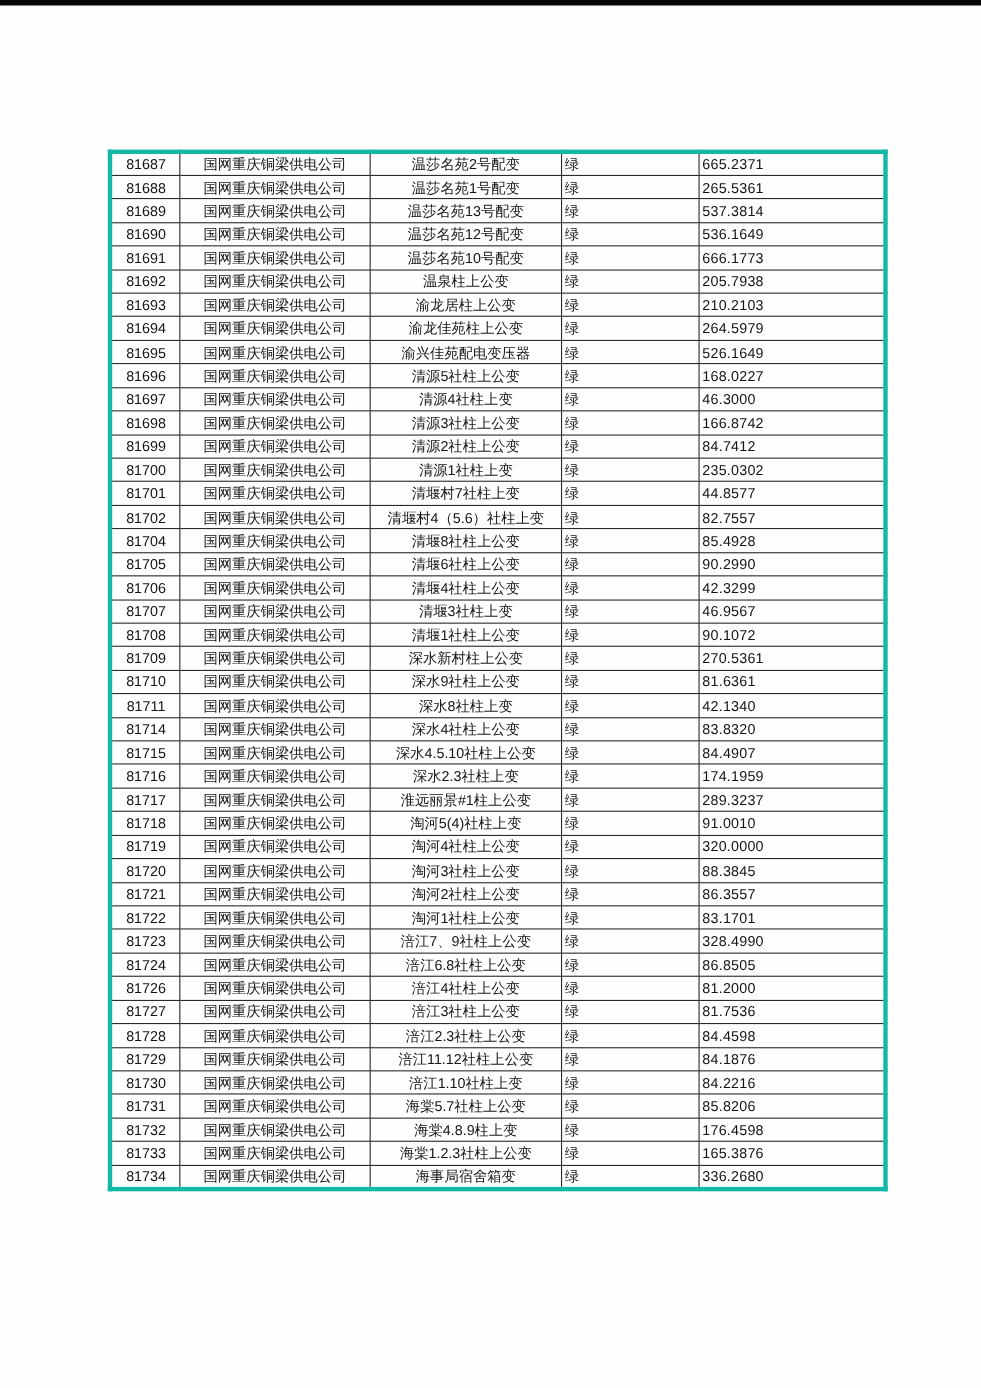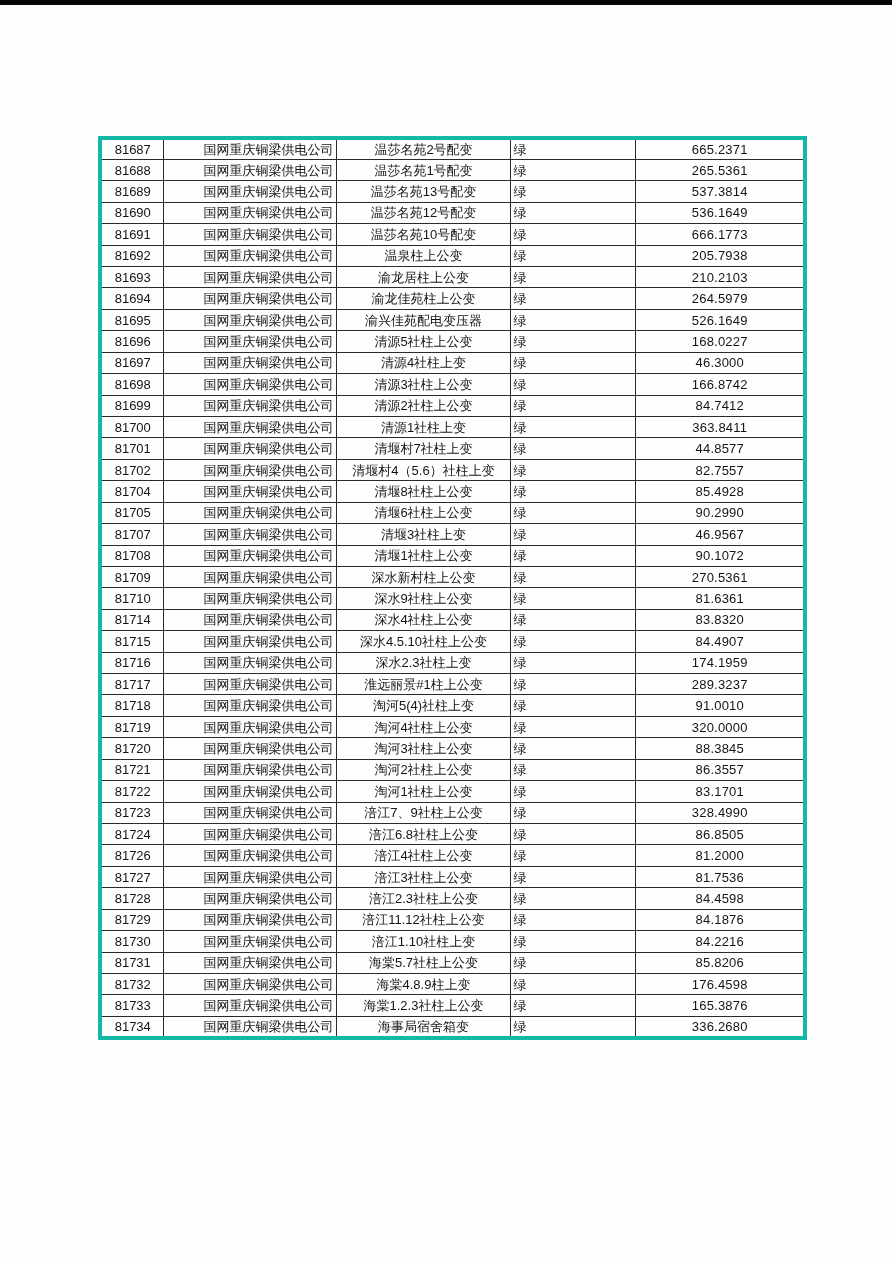--- a/index.html
+++ b/index.html
@@ -39,24 +39,24 @@
     border: 1px solid #2a2a2a;
     font-size: 13px;
     color: #141414;
     padding: 0 2px 0 3px;
     white-space: nowrap;
     overflow: hidden;
     vertical-align: middle;
     line-height: 1;
   }
   td.c-id    { text-align: center; padding: 0; }
-  td.c-company { text-align: right; }
+  td.c-company { text-align: center; }
   td.c-name  { text-align: center; }
   td.c-status{ text-align: left; }
-  td.c-value { text-align: center; padding: 0; letter-spacing: 0.2px; }
+  td.c-value { text-align: left; padding: 0; letter-spacing: 0.2px; }
 </style>
 </head>
 <body>
 
 <div class="page">
   <div class="top-rule"></div>
 
   <table class="data-table">
     <colgroup>
       <col style="width:63px">
@@ -155,21 +155,21 @@
     <td class="c-company">国网重庆铜梁供电公司</td>
     <td class="c-name">清源2社柱上公变</td>
     <td class="c-status">绿</td>
     <td class="c-value">84.7412</td>
   </tr>
         <tr>
     <td class="c-id">81700</td>
     <td class="c-company">国网重庆铜梁供电公司</td>
     <td class="c-name">清源1社柱上变</td>
     <td class="c-status">绿</td>
-    <td class="c-value">363.8411</td>
+    <td class="c-value">235.0302</td>
   </tr>
         <tr>
     <td class="c-id">81701</td>
     <td class="c-company">国网重庆铜梁供电公司</td>
     <td class="c-name">清堰村7社柱上变</td>
     <td class="c-status">绿</td>
     <td class="c-value">44.8577</td>
   </tr>
         <tr>
     <td class="c-id">81702</td>
@@ -186,20 +186,27 @@
     <td class="c-value">85.4928</td>
   </tr>
         <tr>
     <td class="c-id">81705</td>
     <td class="c-company">国网重庆铜梁供电公司</td>
     <td class="c-name">清堰6社柱上公变</td>
     <td class="c-status">绿</td>
     <td class="c-value">90.2990</td>
   </tr>
         <tr>
+    <td class="c-id">81706</td>
+    <td class="c-company">国网重庆铜梁供电公司</td>
+    <td class="c-name">清堰4社柱上公变</td>
+    <td class="c-status">绿</td>
+    <td class="c-value">42.3299</td>
+  </tr>
+        <tr>
     <td class="c-id">81707</td>
     <td class="c-company">国网重庆铜梁供电公司</td>
     <td class="c-name">清堰3社柱上变</td>
     <td class="c-status">绿</td>
     <td class="c-value">46.9567</td>
   </tr>
         <tr>
     <td class="c-id">81708</td>
     <td class="c-company">国网重庆铜梁供电公司</td>
     <td class="c-name">清堰1社柱上公变</td>
@@ -212,20 +219,27 @@
     <td class="c-name">深水新村柱上公变</td>
     <td class="c-status">绿</td>
     <td class="c-value">270.5361</td>
   </tr>
         <tr>
     <td class="c-id">81710</td>
     <td class="c-company">国网重庆铜梁供电公司</td>
     <td class="c-name">深水9社柱上公变</td>
     <td class="c-status">绿</td>
     <td class="c-value">81.6361</td>
+  </tr>
+        <tr>
+    <td class="c-id">81711</td>
+    <td class="c-company">国网重庆铜梁供电公司</td>
+    <td class="c-name">深水8社柱上变</td>
+    <td class="c-status">绿</td>
+    <td class="c-value">42.1340</td>
   </tr>
         <tr>
     <td class="c-id">81714</td>
     <td class="c-company">国网重庆铜梁供电公司</td>
     <td class="c-name">深水4社柱上公变</td>
     <td class="c-status">绿</td>
     <td class="c-value">83.8320</td>
   </tr>
         <tr>
     <td class="c-id">81715</td>

